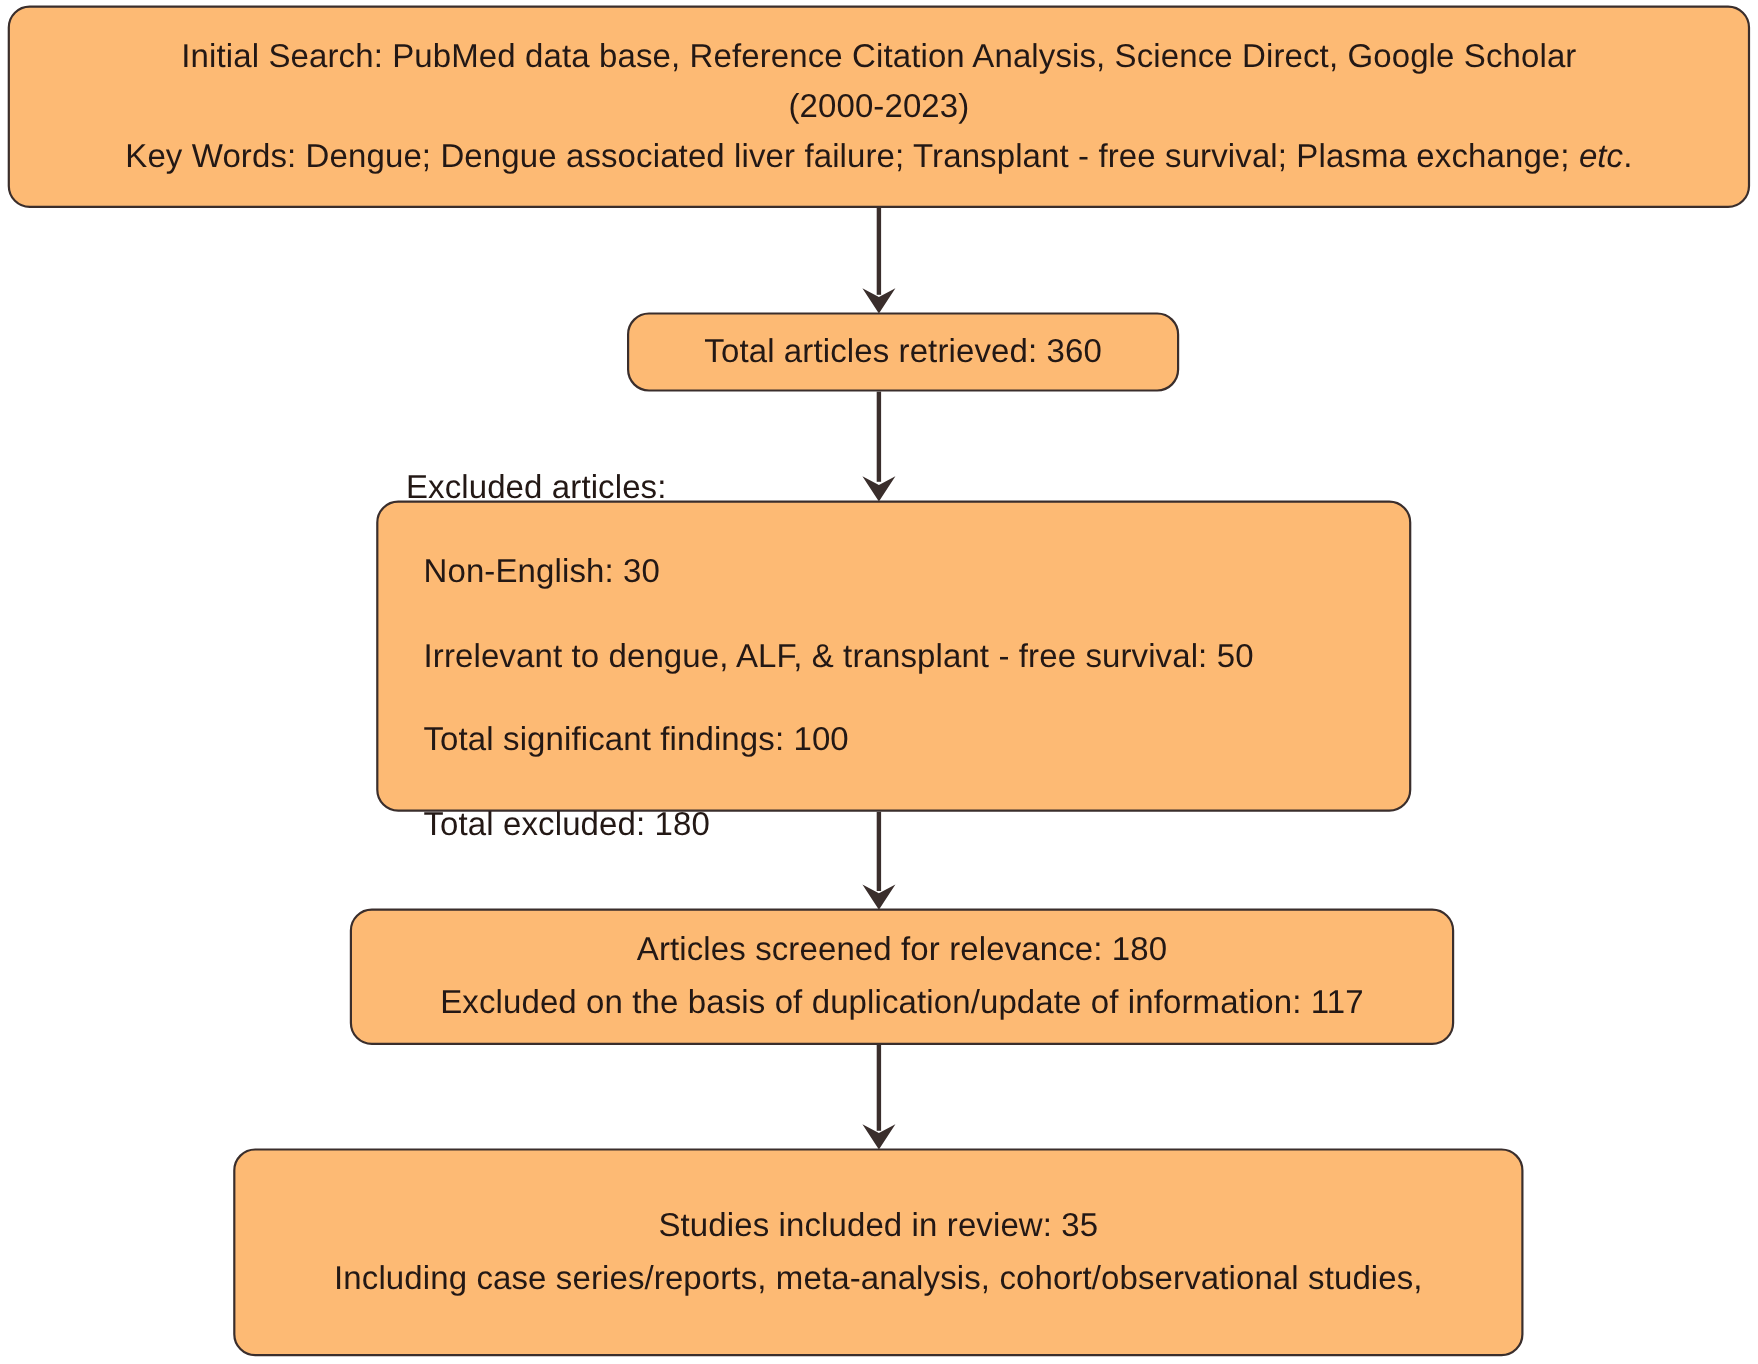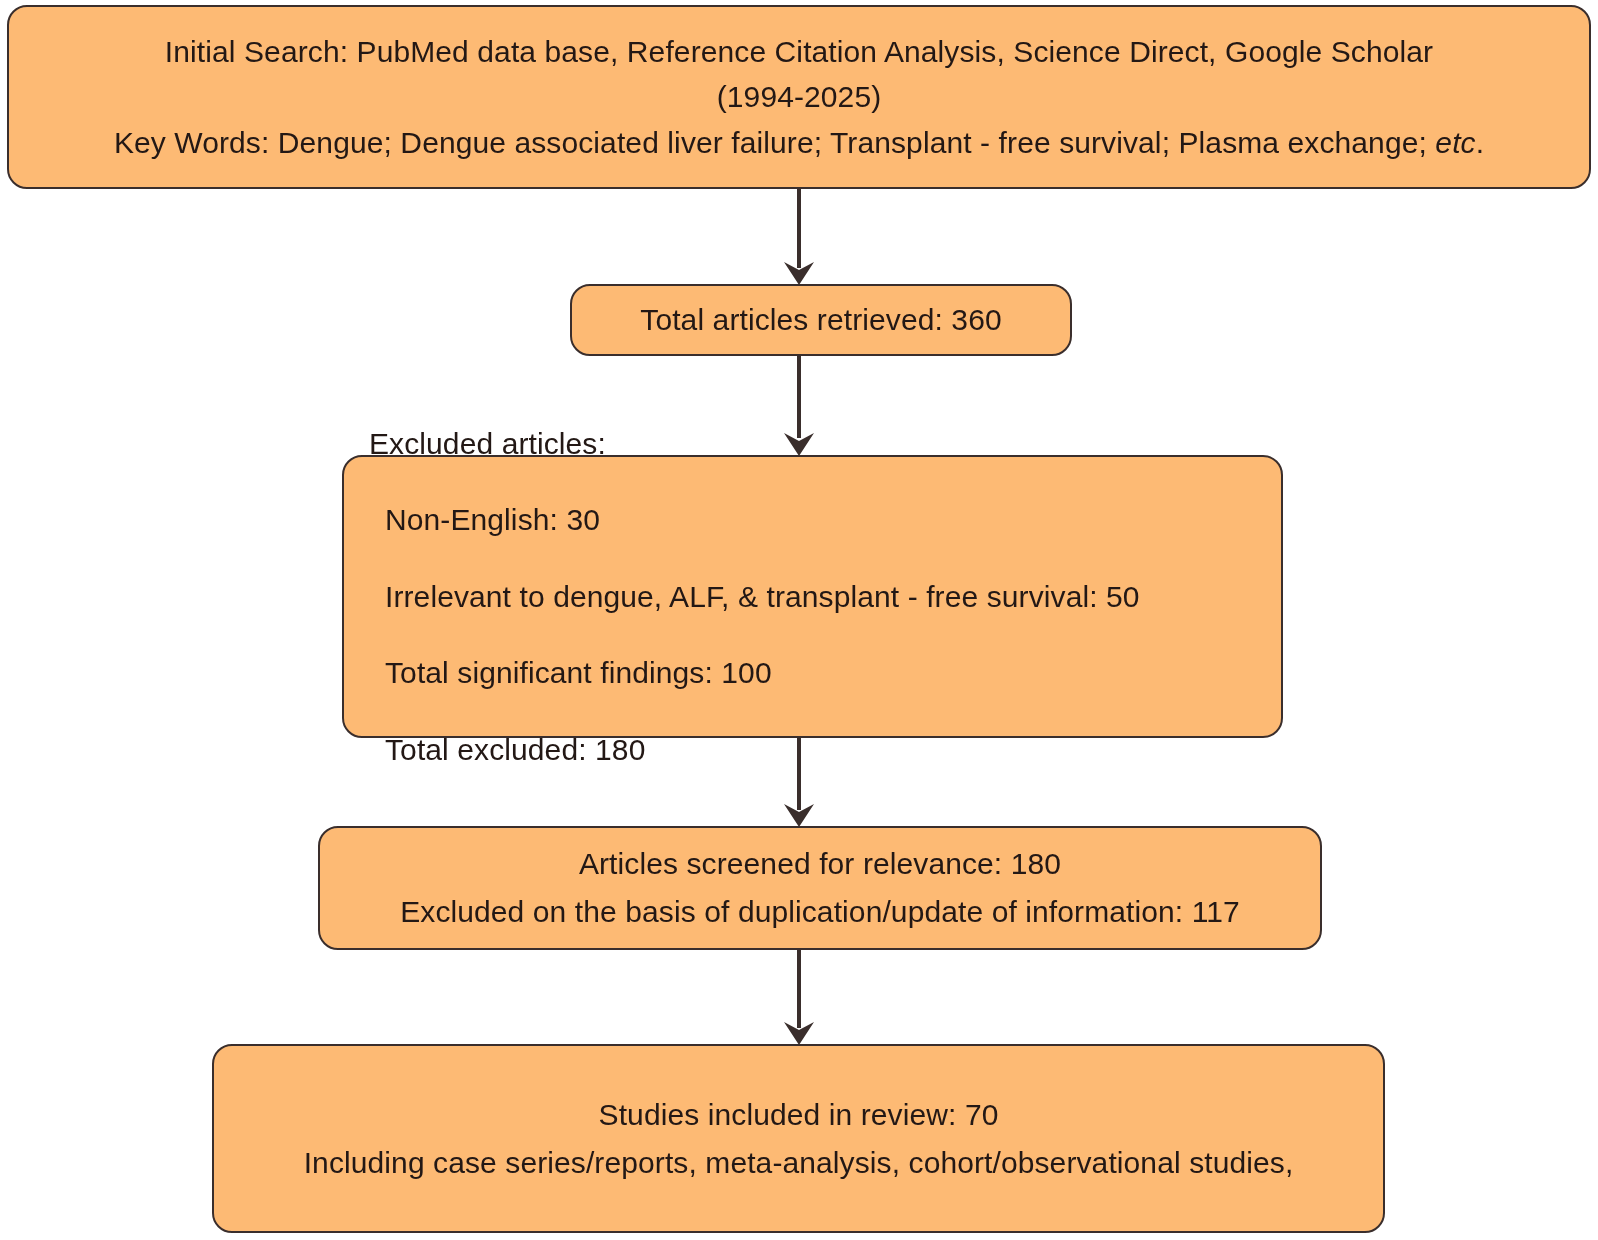--- a/index.html
+++ b/index.html
@@ -110,21 +110,21 @@
   </g>
 
   <g>
     <line class="connector" x1="799" y1="950" x2="799" y2="1028"></line>
     <path class="arrowhead" d="M 799 1045 L 784 1022 L 799 1030 L 814 1022 Z"></path>
   </g>
 </svg>
 
 <div class="node center" id="node-initial-search">
   <span class="line">Initial Search: PubMed data base, Reference Citation Analysis, Science Direct, Google Scholar</span>
-  <span class="line">(1994-2025)</span>
+  <span class="line">(2000-2023)</span>
   <span class="line"><span>Key Words: Dengue; Dengue associated liver failure; Transplant - free survival; Plasma exchange; </span><span class="italic">etc</span><span>.</span></span>
 </div>
 
 <div class="node center" id="node-total-retrieved">
   <span class="line">Total articles retrieved: 360</span>
 </div>
 
 <div class="node left" id="node-excluded">
   <span class="line">Excluded articles:</span>
   <span class="line indent">Non-English: 30</span>
@@ -132,15 +132,15 @@
   <span class="line indent">Total significant findings: 100</span>
   <span class="line indent">Total excluded: 180</span>
 </div>
 
 <div class="node center" id="node-screened">
   <span class="line">Articles screened for relevance: 180</span>
   <span class="line">Excluded on the basis of duplication/update of information: 117</span>
 </div>
 
 <div class="node center" id="node-included">
-  <span class="line">Studies included in review: 70</span>
+  <span class="line">Studies included in review: 35</span>
   <span class="line">Including case series/reports, meta-analysis, cohort/observational studies,</span>
 </div>
 
 </body></html>

